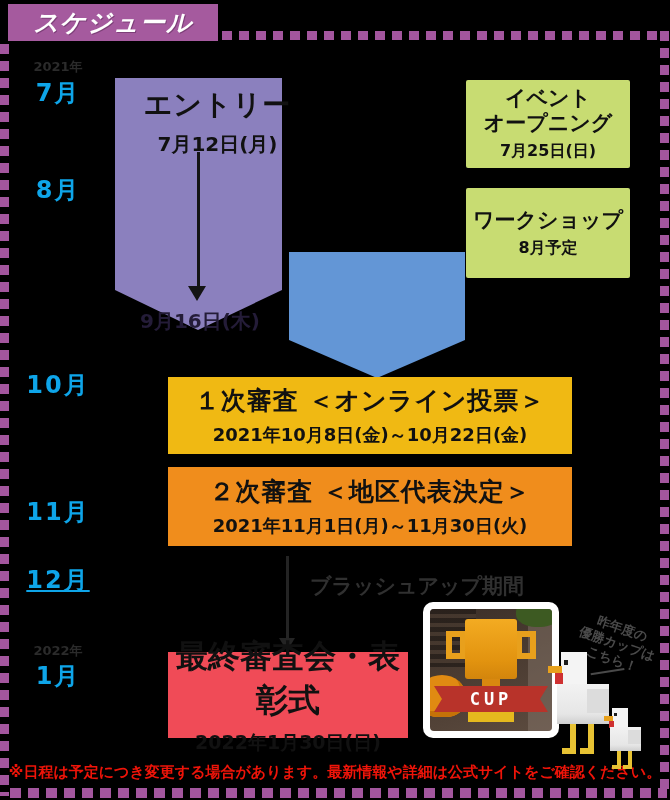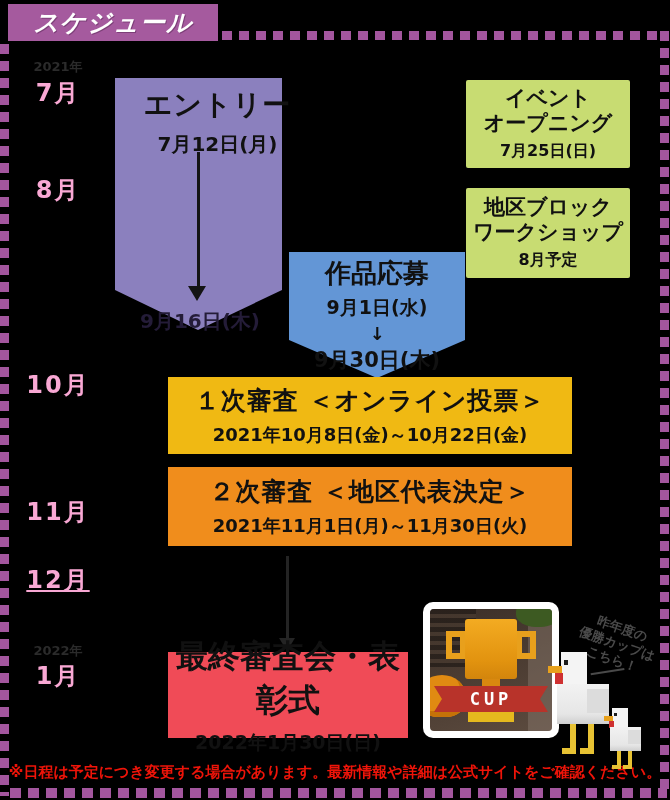--- a/index.html
+++ b/index.html
@@ -16,21 +16,21 @@
   .bdr-right{right:1px;top:31px;bottom:4px;width:9px;
     background:repeating-linear-gradient(180deg,#A3569E 0 10px,transparent 10px 17px);}
   .bdr-bottom{left:10px;right:3px;bottom:2px;height:10px;
     background:repeating-linear-gradient(90deg,#A3569E 0 11px,transparent 11px 18px);}
   
   .title-box{position:absolute;left:8px;top:4px;width:210px;height:37px;background:#A55A9E;
     display:flex;align-items:center;justify-content:center;z-index:5;text-align:center;}
   .title-box span{color:#fff;font-weight:bold;font-style:italic;font-size:25px;letter-spacing:1px;
     text-shadow:1px 1px 0 #7d3f78;}
   
-  .ml{position:absolute;left:18px;width:80px;text-align:center;color:#f9a8d4;font-weight:bold;}
+  .ml{position:absolute;left:18px;width:80px;text-align:center;color:#0ea5e9;font-weight:bold;}
   .ml-year{font-size:13px;color:#2b2b2b;}
   .ml-month{font-size:24px;letter-spacing:2px;}
   .ml0{top:58px;} .ml1{top:77px;} .ml2{top:174px;} .ml3{top:271px;} .ml4{top:369px;}
   .ml5{top:472px;margin-top:24px;} .ml6{top:564px;text-decoration:underline;} .ml7{top:642px;} .ml8{top:660px;}
   
   .evt{position:absolute;display:flex;flex-direction:column;align-items:center;justify-content:center;
     color:#111;text-align:center;z-index:3;}
   .evt .t{font-weight:bold;}
   
   .p-rect{position:absolute;left:115px;top:78px;width:167px;height:212px;background:#8B80BE;z-index:2;}
@@ -147,46 +147,40 @@
   <div class="p-head"></div>
   <div class="p-end">9月16日(木)</div>
 
   <div class="evt g-box g1">
     <span class="t">イベント</span>
     <span class="t">オープニング</span>
     <span class="d">7月25日(日)</span>
   </div>
 
   <div class="evt g-box g2">
-    <span class="t">地区ブロック</span>
     <span class="t">ワークショップ</span>
     <span class="d">8月予定</span>
   </div>
 
   <div class="b-rect"></div>
   <div class="b-tip"></div>
-  <div class="evt b-text" style="justify-content:flex-start;">
-    <span class="t">作品応募</span>
-    <span class="d1">9月1日(水)</span>
-    <span class="ar">↓</span>
-    <span class="d2">9月30日(木)</span>
-  </div>
 
   <div class="evt w-box y-box">
     <span class="t">１次審査 ＜オンライン投票＞</span>
     <span class="d">2021年10月8日(金)～10月22日(金)</span>
   </div>
 
   <div class="evt w-box o-box">
     <span class="t">２次審査 ＜地区代表決定＞</span>
     <span class="d">2021年11月1日(月)～11月30日(火)</span>
   </div>
 
   <div class="bu-line"></div>
   <div class="bu-head"></div>
+  <div class="bu-label">ブラッシュアップ期間</div>
 
   <div class="evt r-box">
     <span class="t">最終審査会・表彰式</span>
     <span class="d">2022年1月30日(日)</span>
   </div>
 
   <div class="photo">
     <div class="photo-inner">
       <div class="blinds"></div>
       <div class="wall"></div>

